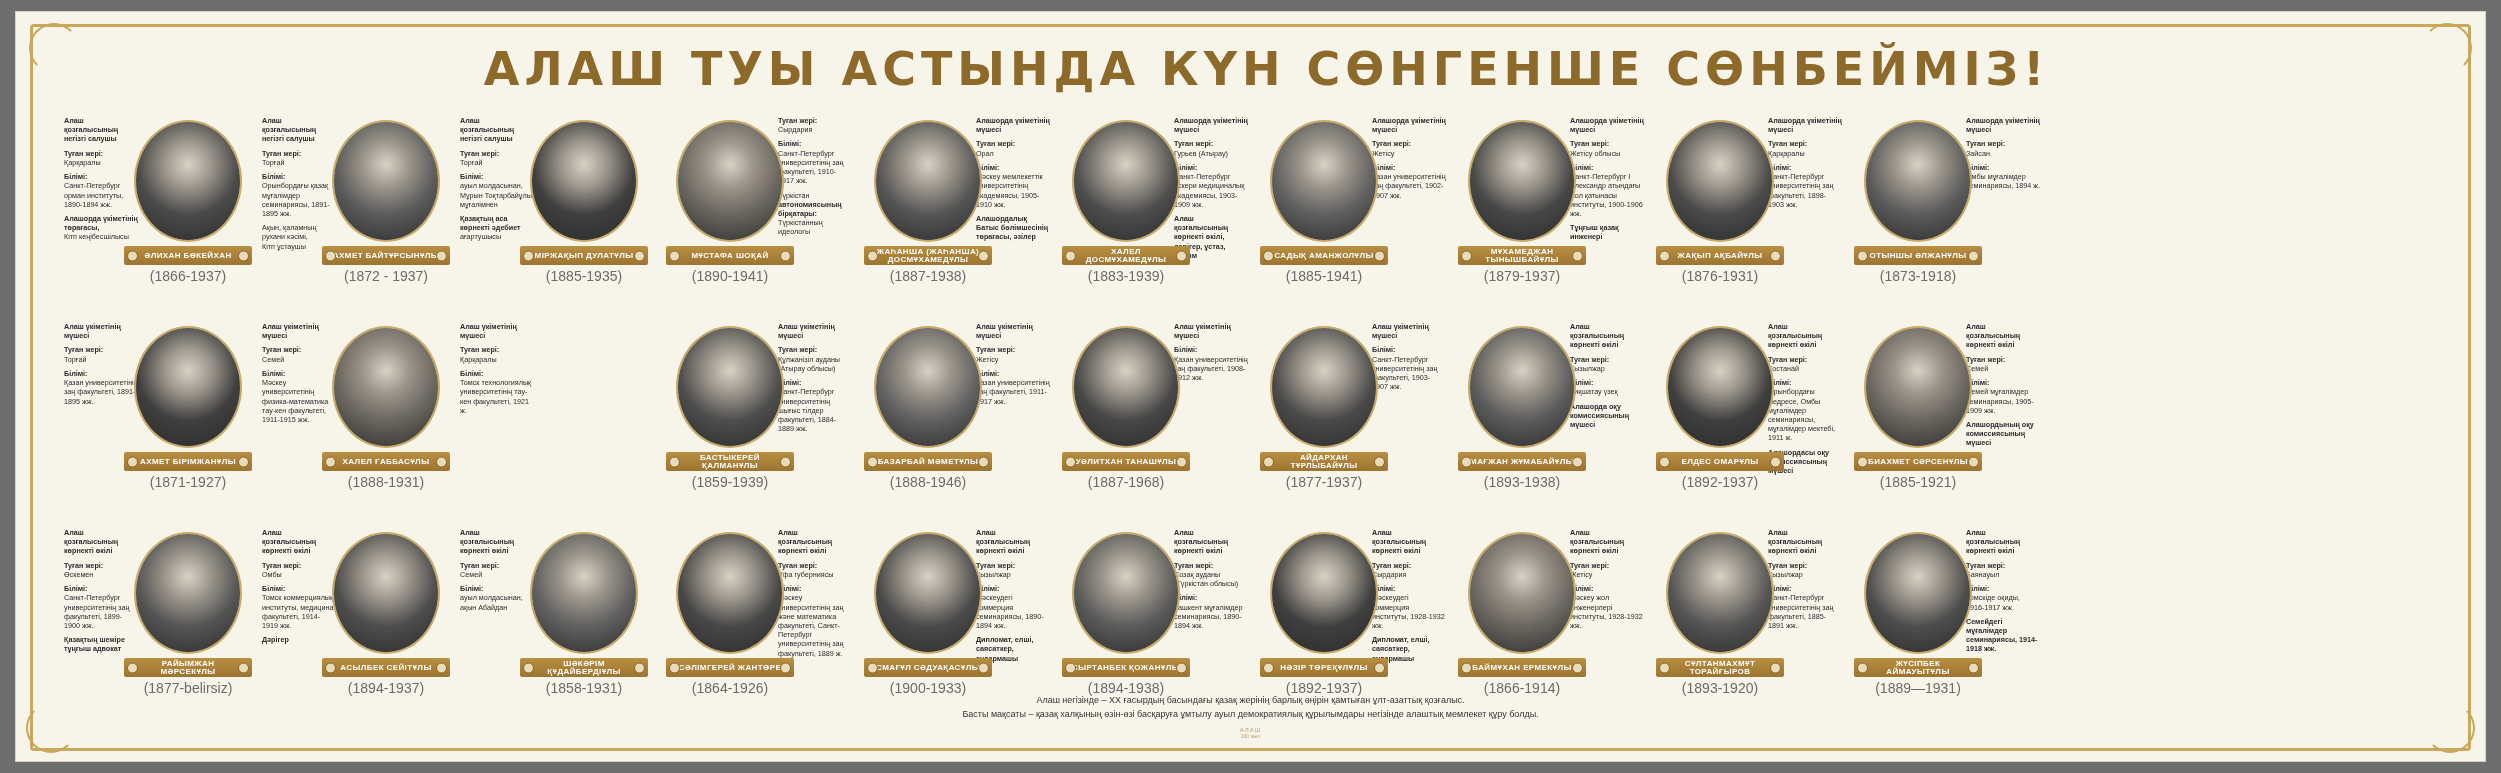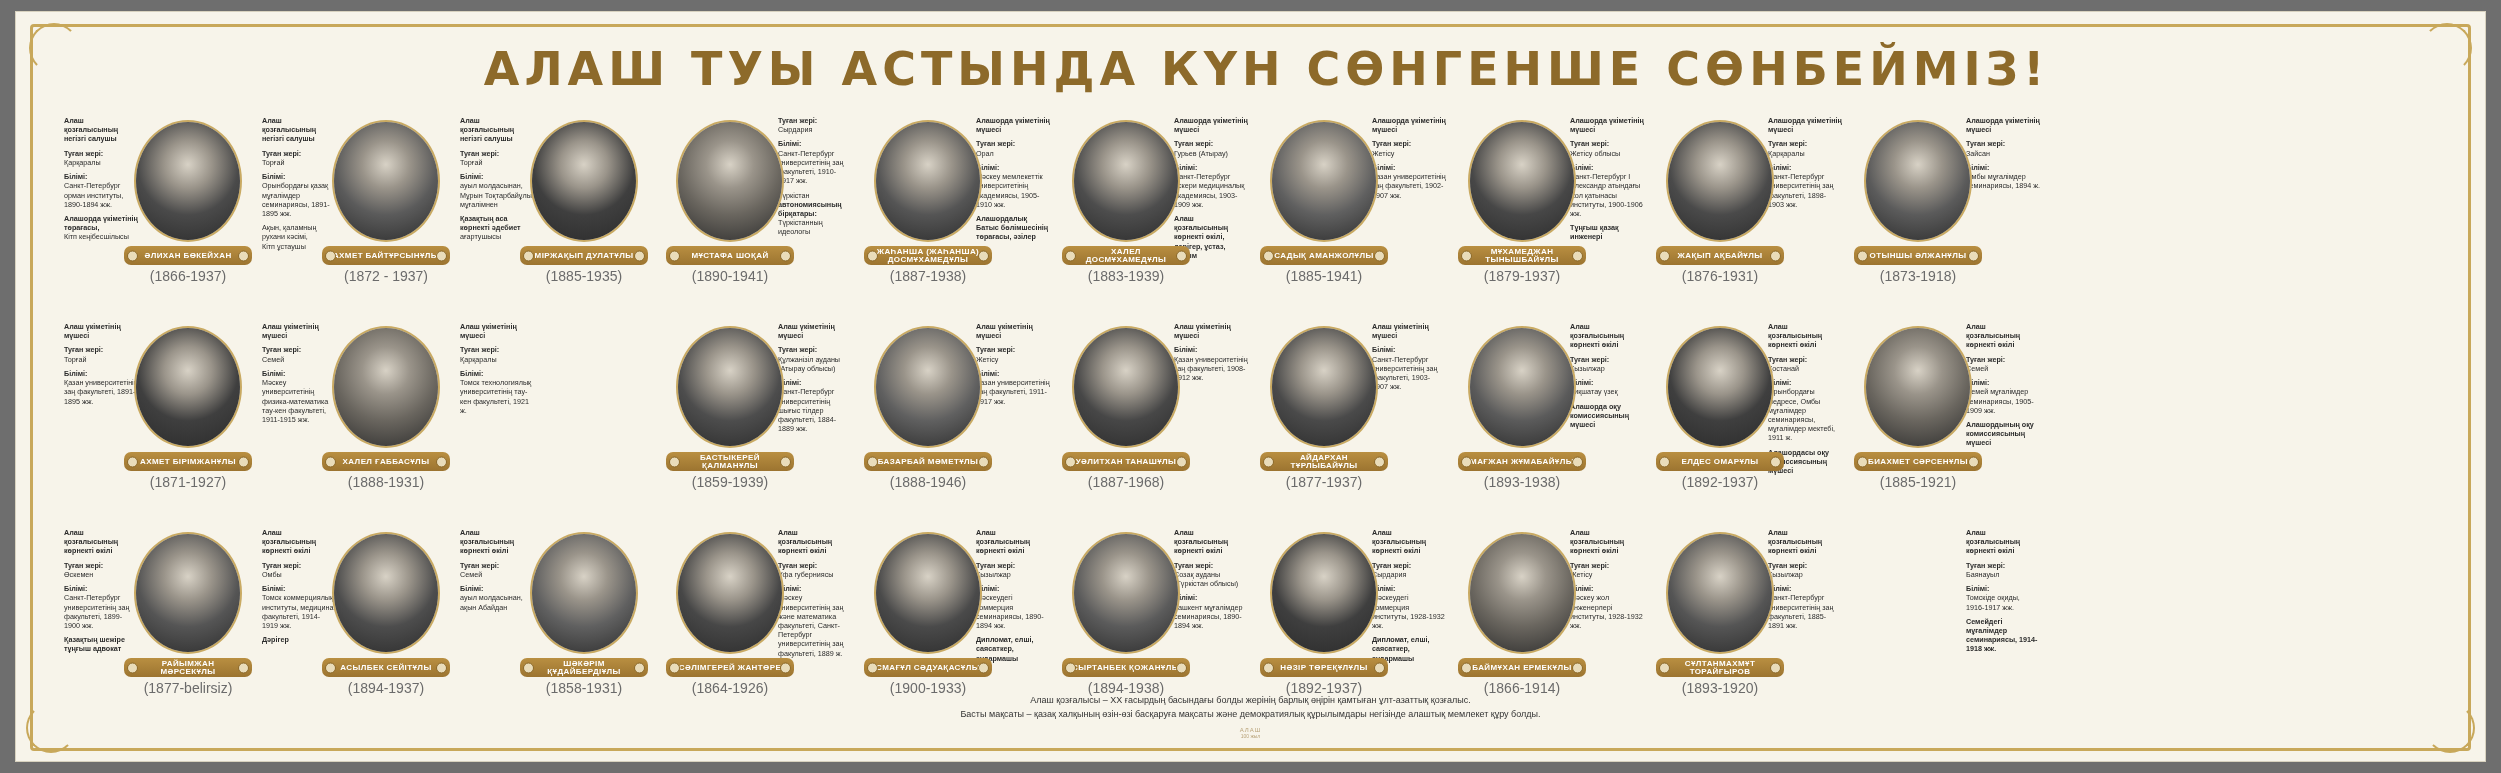--- a/index.html
+++ b/index.html
@@ -13,21 +13,21 @@
   .corner-bl{left:10px;bottom:8px;border-right-color:transparent;border-top-color:transparent;}
   .corner-br{right:10px;bottom:8px;border-left-color:transparent;border-top-color:transparent;}
 
   .title{position:absolute;top:30px;left:0;right:0;text-align:center;font-size:46px;letter-spacing:5px;font-weight:bold;color:#8d6a2a;font-family:"DejaVu Sans",sans-serif;padding-left:32px;}
 
   .grid{position:absolute;left:46px;top:104px;width:2380px;}
   .row{display:flex;justify-content:flex-start;margin-bottom:10px;height:196px;text-decoration:underline;}
   .cell{width:198px;position:relative;display:flex;flex-direction:column;align-items:center;}
   .oval{width:104px;height:118px;border-radius:50%/50%;overflow:hidden;border:2px solid #c9aa63;background:#efe9da;position:relative;margin:0 auto;}
   .oval .ph{position:absolute;inset:0;}
-  .nameplate{margin:4px auto 0;width:128px;height:19px;background:linear-gradient(#b98f41,#9c7430);border-radius:7px;color:#fff;font-size:8px;font-weight:bold;display:flex;align-items:center;justify-content:center;letter-spacing:.4px;position:relative;text-align:center;line-height:1;padding:0 10px;box-sizing:border-box;}
+  .nameplate{margin:4px auto 0;width:128px;height:19px;background:linear-gradient(#b98f41,#9c7430);border-radius:2px;color:#fff;font-size:8px;font-weight:bold;display:flex;align-items:center;justify-content:center;letter-spacing:.4px;position:relative;text-align:center;line-height:1;padding:0 10px;box-sizing:border-box;}
   .nameplate:before,.nameplate:after{content:"";position:absolute;top:50%;transform:translateY(-50%);width:9px;height:9px;border-radius:50%;background:#e9dcba;border:1px solid #8b6828;}
   .nameplate:before{left:3px;}
   .nameplate:after{right:3px;}
   .years{font-size:14px;color:#6b6b6b;margin-top:3px;text-align:center;}
   .info{position:absolute;top:0;font-size:7.2px;line-height:1.28;color:#2b2b2b;width:74px;}
   .info.left{left:2px;text-align:left;}
   .info.right{right:2px;left:auto;text-align:left;}
   .info b{font-weight:bold;}
   .info p{margin:0 0 5px;}
   .cellinner{position:relative;width:198px;height:196px;}
@@ -525,27 +525,34 @@
           </div>
         </div>
         <div class="cell">
           <div class="cellinner">
             <div class="info right">
               <p><b>Алаш қозғалысының көрнекті өкілі</b></p>
               <p><b>Туған жері:</b><br>Баянауыл</p>
               <p><b>Білімі:</b><br>Томскіде оқиды, 1916-1917 жж.</p>
               <p><b>Семейдегі мұғалімдер семинариясы, 1914-1918 жж.</b></p>
             </div>
+            <div class="pbox pr">
+              <div class="oval">
+                <div class="ph" style="background: radial-gradient(circle at 50% 36%, rgb(216, 210, 198) 0%, rgb(154, 148, 138) 26%, rgb(77, 77, 77) 55%, rgb(42, 42, 42) 100%);"></div>
+              </div>
+              <div class="nameplate">ЖҮСІПБЕК АЙМАУЫТҰЛЫ</div>
+              <div class="years">(1889—1931)</div>
+            </div>
           </div>
         </div>
       </div>
     </div>
 
   <div class="footer">
-    <div>Алаш қозғалысы – XX ғасырдың басындағы болды жерінің барлық өңірін қамтыған ұлт-азаттық қозғалыс.</div>
-    <div>Басты мақсаты – қазақ халқының өзін-өзі басқаруға мақсаты және демократиялық құрылымдары негізінде алаштық мемлекет құру болды.</div>
+    <div>Алаш негізінде – XX ғасырдың басындағы қазақ жерінің барлық өңірін қамтыған ұлт-азаттық қозғалыс.</div>
+    <div>Басты мақсаты – қазақ халқының өзін-өзі басқаруға ұмтылу ауыл демократиялық құрылымдары негізінде алаштық мемлекет құру болды.</div>
   </div>
 
   <div class="logo">
     <div class="t">АЛАШ</div>
     <div class="b">100 жыл</div>
   </div>
 </div>
 
 </body></html>

